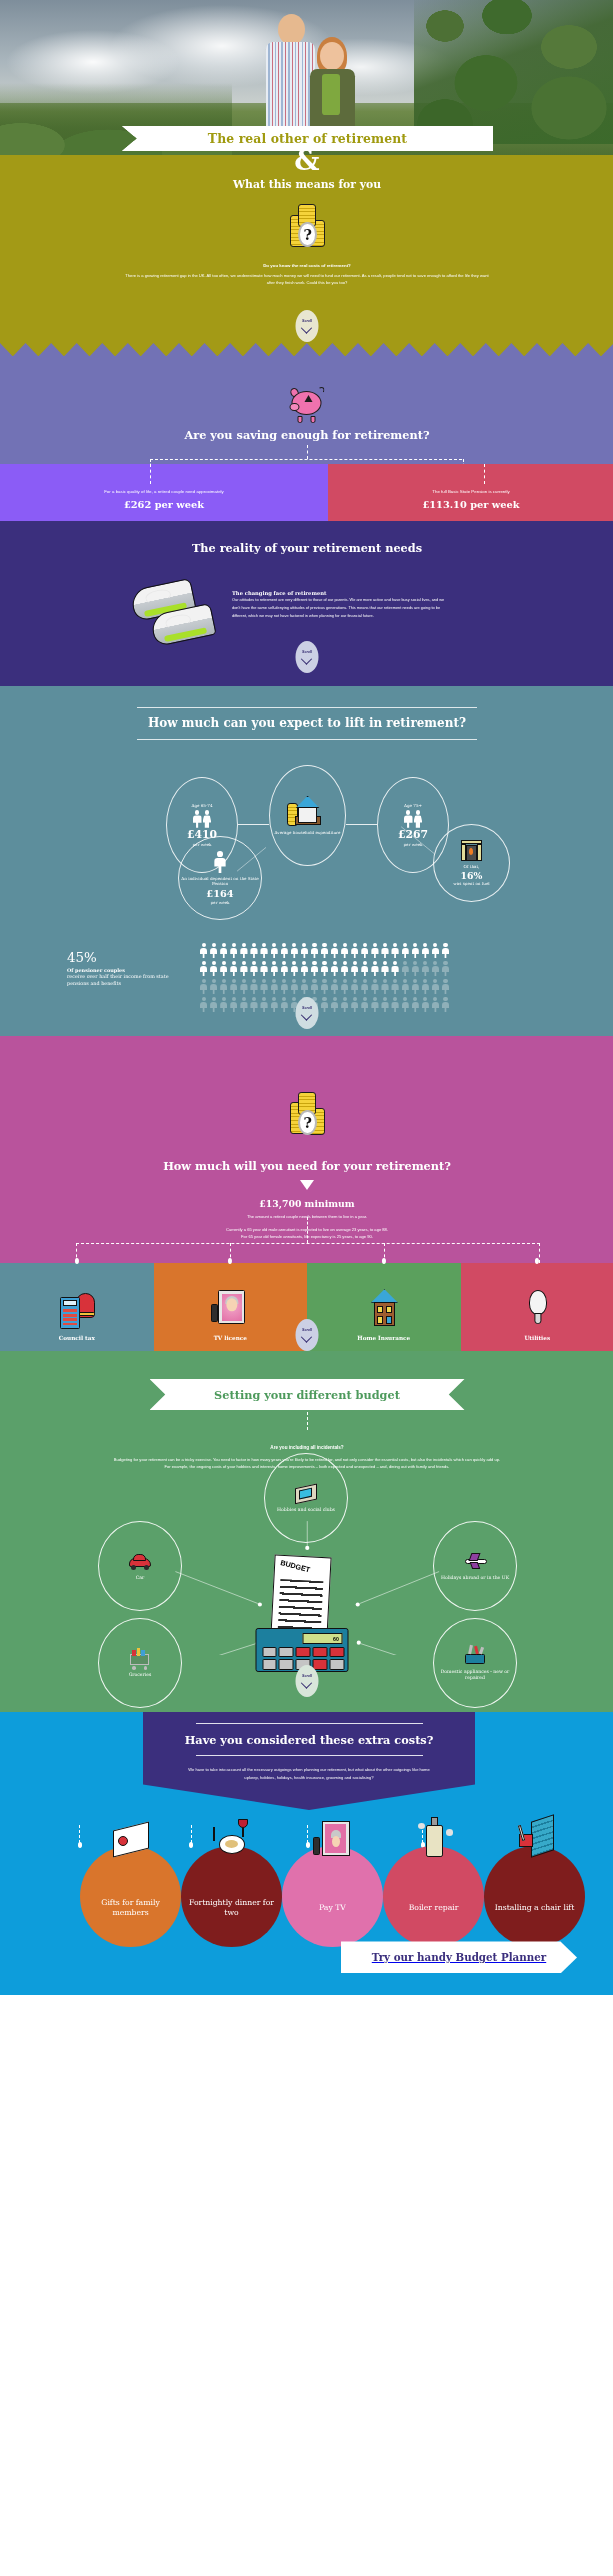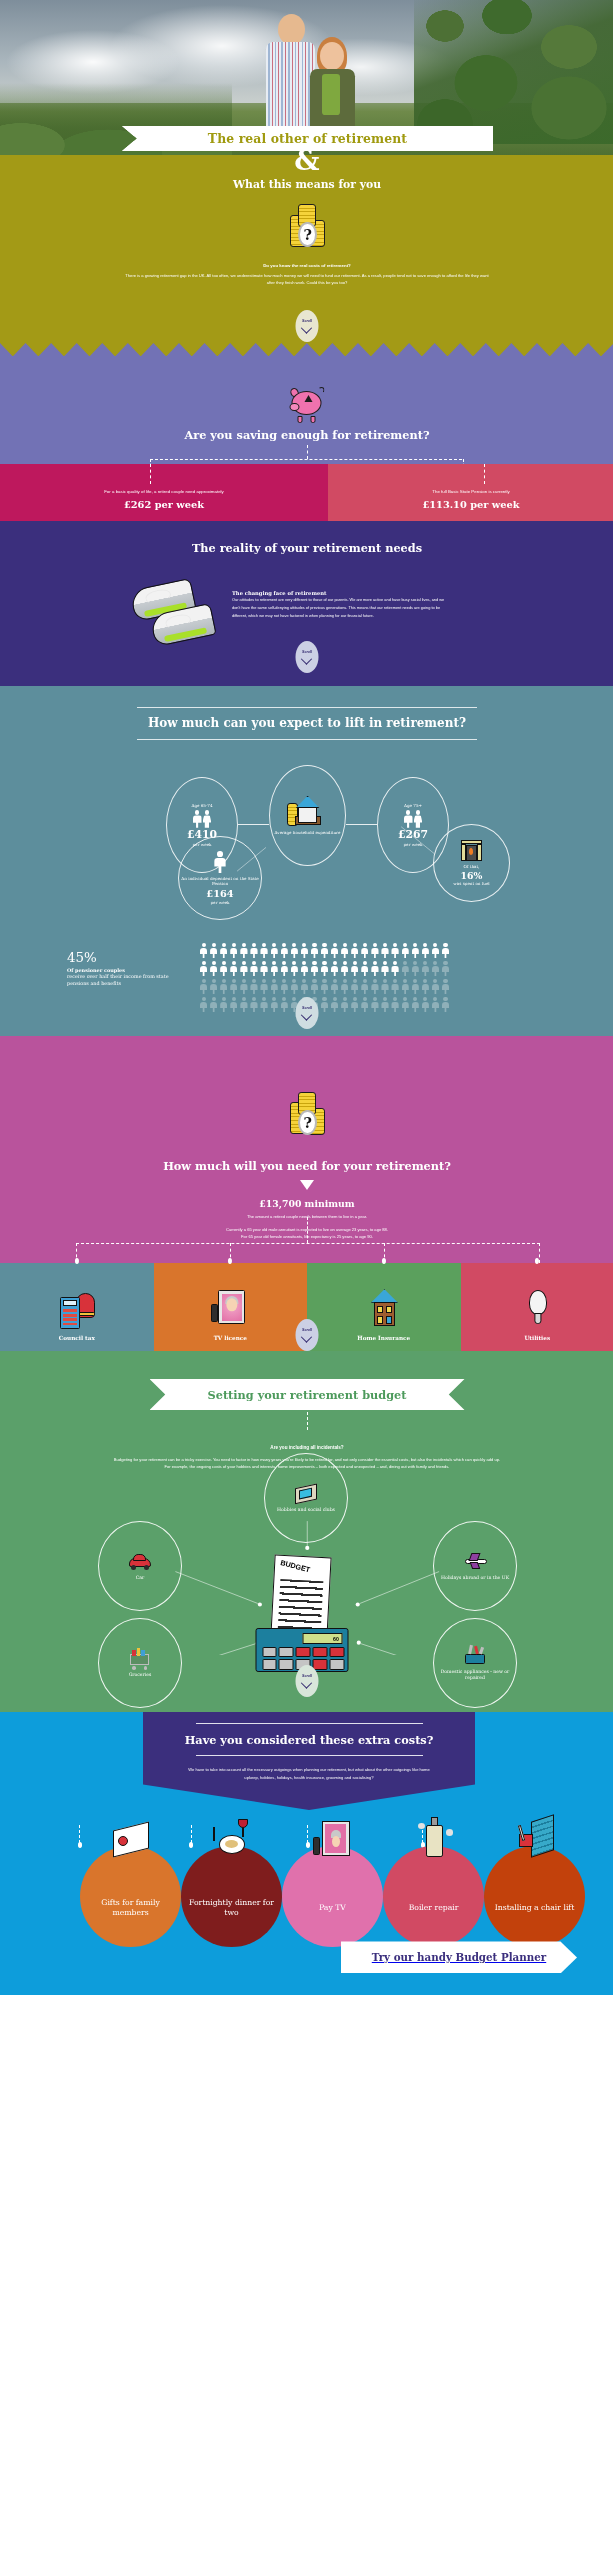--- a/index.html
+++ b/index.html
@@ -139,21 +139,21 @@
   .piggy .pslot { position:absolute; left: 15.5px; top: 9.3px; width: 0; height: 0;
     border-left: 4.1px solid transparent; border-right: 4.1px solid transparent; border-bottom: 7.2px solid #1d1d1d; }
   .piggy .pleg { position:absolute; bottom:-3.1px; width:5.2px; height:7.2px; background:#ef72ae; border:1.5px solid #1d1d1d; border-radius: 0 0 2.1px 2.1px; }
   .piggy .pt { position:absolute; right: 1px; top: 1px; width: 6.2px; height: 6.2px; border: 1.5px solid #1d1d1d; border-radius: 50%; border-left-color: transparent; border-bottom-color: transparent; }
   .s2-title { position:absolute; left:0; right:0; top: 72px; }
   .dashed-v { position:absolute; border-left: 1px dashed #fff; }
   .dashed-h { position:absolute; border-top: 1px dashed #fff; }
 
   
   .two-cols { display:flex; height: 57px; }
-  .col-orange { width: 352px; background:#be185d; position: relative; }
+  .col-orange { width: 352px; background:#8b5cf6; position: relative; }
   .col-red { width: 307px; background:#d14a63; position: relative; }
   .col-inner { position:absolute; left:0; right:0; bottom: 11.3px; text-align:center; }
   .col-lead { font-family:"Liberation Sans",sans-serif; font-size: 4.4px; color:#fff; }
   .col-big { font-family:"DejaVu Serif",serif; font-weight:bold; font-size: 9.8px; color:#fff; margin-top: 5.2px; }
 
   
   .s-deep { background:#3b2f7d; height: 165px; position: relative; padding-top: 19.6px; }
   .shoes { position:absolute; left: 129px; top: 61px; width: 98px; height: 67px; }
   .shoe { position:absolute; width: 62px; height: 32px; border-radius: 20.6px 8.2px 5.2px 15.5px;
     background: linear-gradient(#f2f2f2 45%, #c7ccd0 46%, #aeb6bb); border: 1.5px solid #111; }
@@ -273,21 +273,21 @@
     clip-path: polygon(0 0, 100% 0, 100% 74%, 50% 100%, 0 74%);
     display:flex; flex-direction:column; align-items:center; padding-top: 11.3px;
   }
   .banner-deep .hr { width: 227px; height:0.5px; background:rgba(255,255,255,.85); }
   .circle5 { position:absolute; left: 29px; top: 134px; width: 556px; display:flex; justify-content:flex-end; }
   .c5 { width: 101px; height: 101px; border-radius: 50%; position:relative;
     display:flex; align-items:center; justify-content:center; text-align:center; }
   .c5 .lbl { font-family:"DejaVu Serif",serif; font-size: 7.7px; color:#fff; line-height: 1.25; padding: 0 5.2px; position:relative; top: 11.3px; }
   .c5-ic { position:absolute; top: -30px; left: 50%; transform: translateX(-50%); width: 44px; height: 49px; }
   .c5-orange { background:#d9752c } .c5-green { background:#7f1d1d } .c5-pink { background:#e071ac }
-  .c5-red { background:#d14a63 } .c5-olive { background:#c2410c }
+  .c5-red { background:#d14a63 } .c5-olive { background:#7f1d1d }
   .dline { position:absolute; top: 113px; border-left: 1px dashed #fff; height: 17.5px; }
   .ddot { position:absolute; width: 4.1px; height: 5.7px; background:#fff; border-radius:50%; }
   .cta {
     position:absolute; left: 341px; bottom: 21.6px; width: 236px; height: 32px; background:#fff;
     display:flex; align-items:center; justify-content:center;
     clip-path: polygon(0 0, 93% 0, 100% 50%, 93% 100%, 0 100%);
   }
   .cta span { font-family:"DejaVu Serif",serif; font-weight:bold; font-size: 10.3px; color:#3b2f7d; }
 </style>
 </head>
@@ -968,21 +968,21 @@
     </div>
   </div>
 
   <div class="sec s-green">
     <div class="scroll-pill" style="top:-32px;">
       <div class="lbl">Scroll</div>
       <div class="chev"></div>
     </div>
 
     <div class="ribbon">
-      <span>Setting your retirement budget</span>
+      <span>Setting your different budget</span>
     </div>
     <div class="dashed-v" style="left:307px;top:61px;height:17.5px;"></div>
 
     <div style="margin-top:34px;">
       <div class="body-txt" style="font-weight:bold;font-size:4.6px;">Are you including all incidentals?</div>
       <div class="body-txt" style="width:392px;margin:3.1px auto 0;">Budgeting for your retirement can be a tricky exercise. You need to factor in how many years you're likely to be retired for, and not only consider the essential costs, but also the incidentals which can quickly add up. For example, the ongoing costs of your hobbies and interests, home improvements – both expected and unexpected – and, dining out with family and friends.</div>
     </div>
 
     <svg style="position:absolute;left:0;top:98px;width:614px;height:206px;" viewBox="0 0 1191 400" width="614" height="206">
       <line x1="596" y1="140" x2="596" y2="188" stroke="#fff" stroke-width="1"></line>

